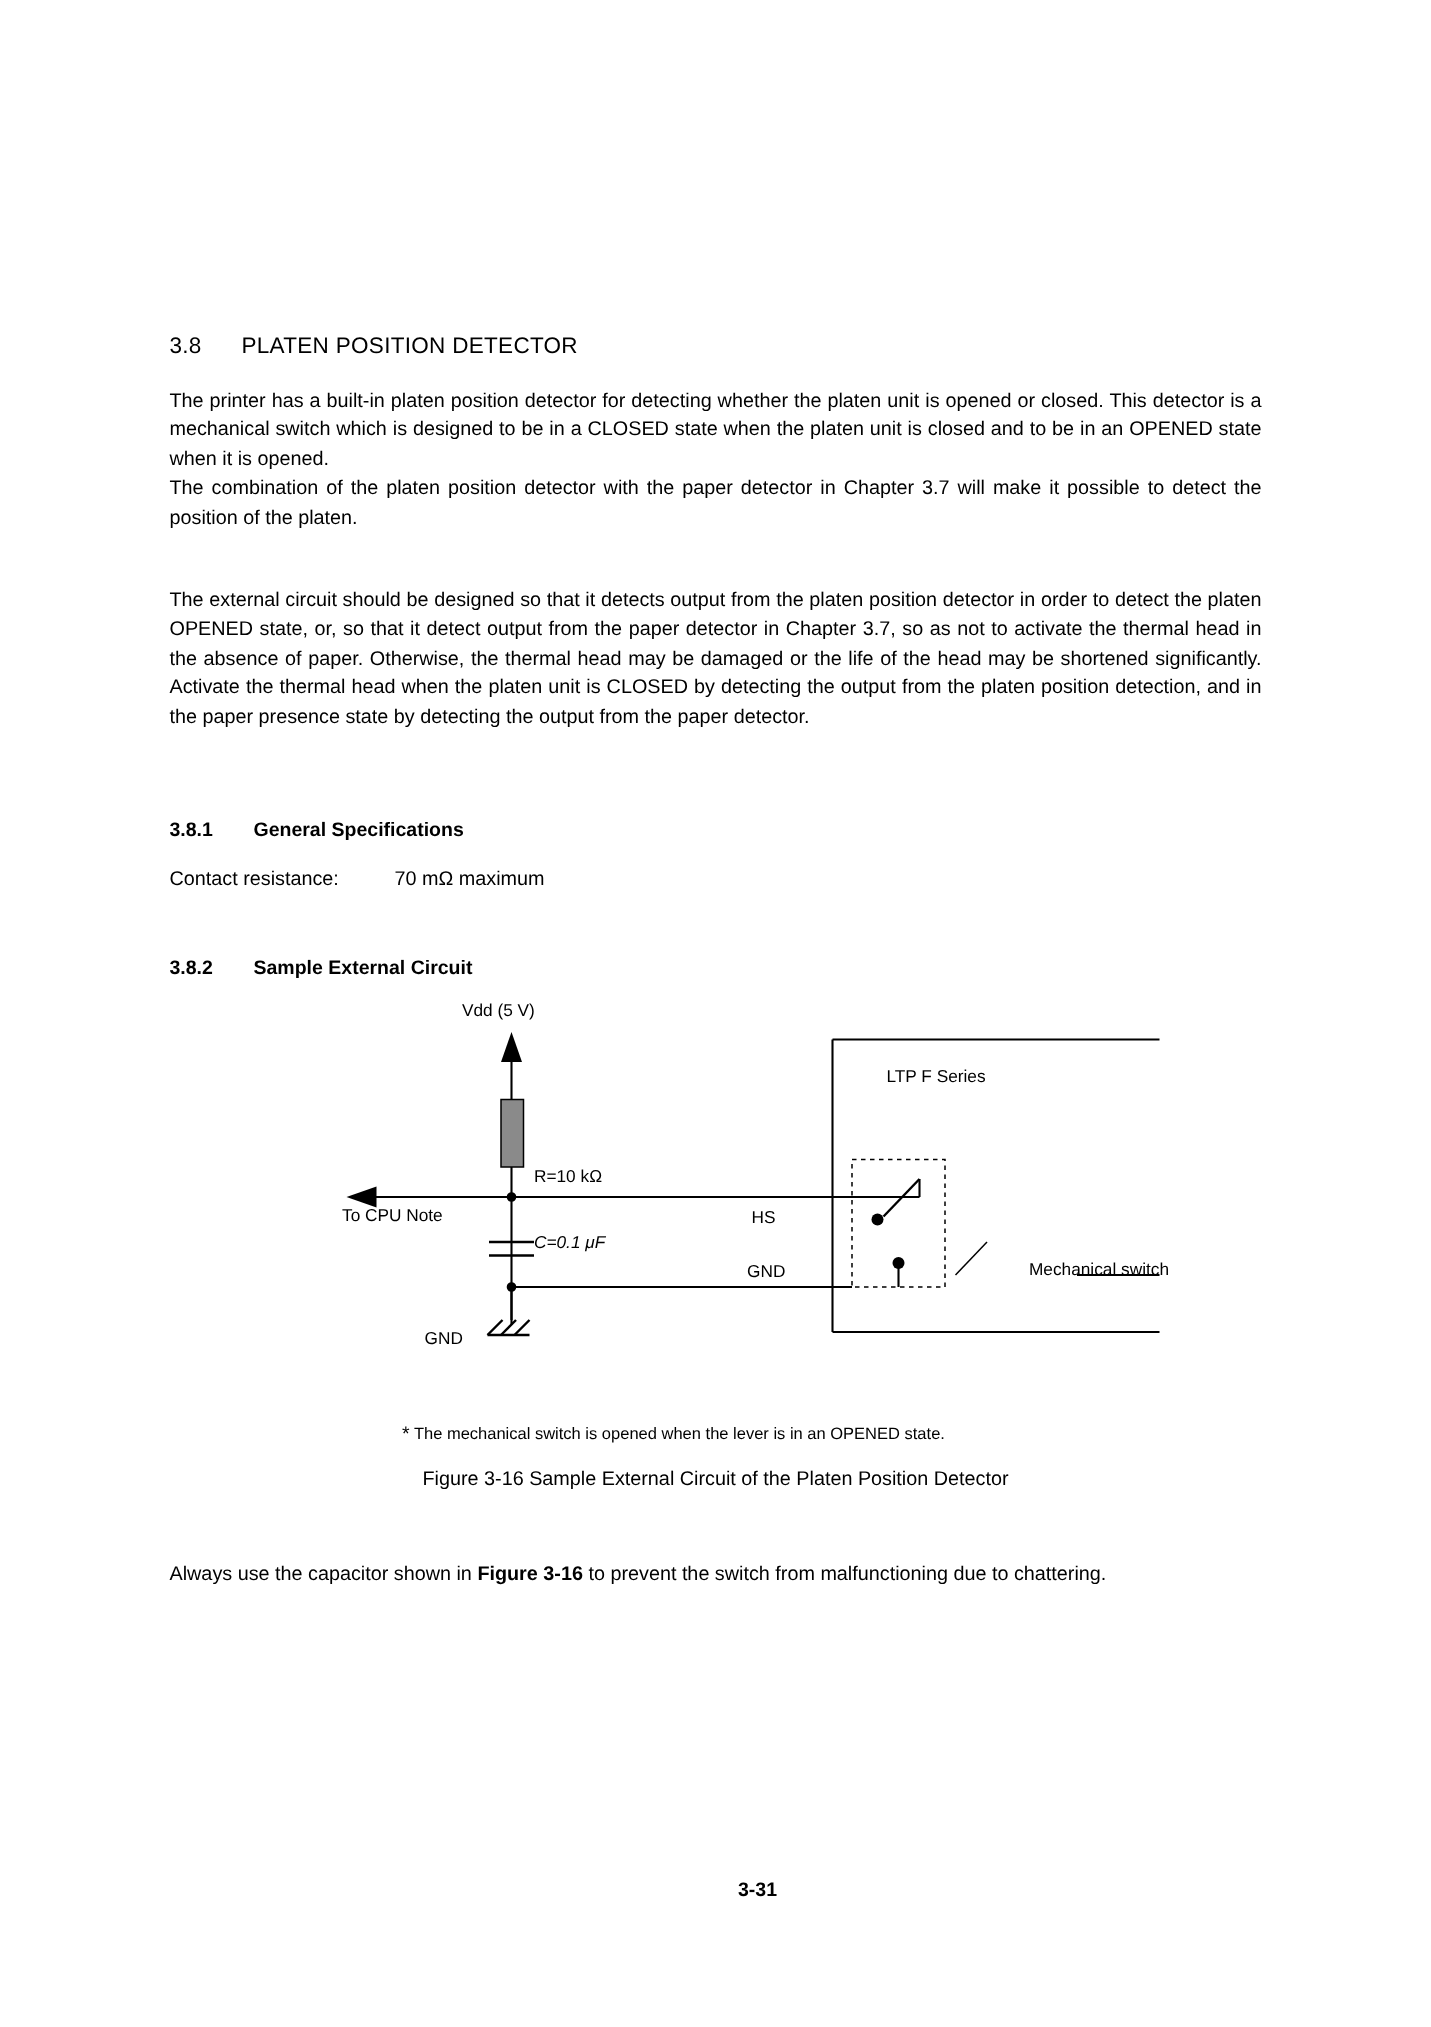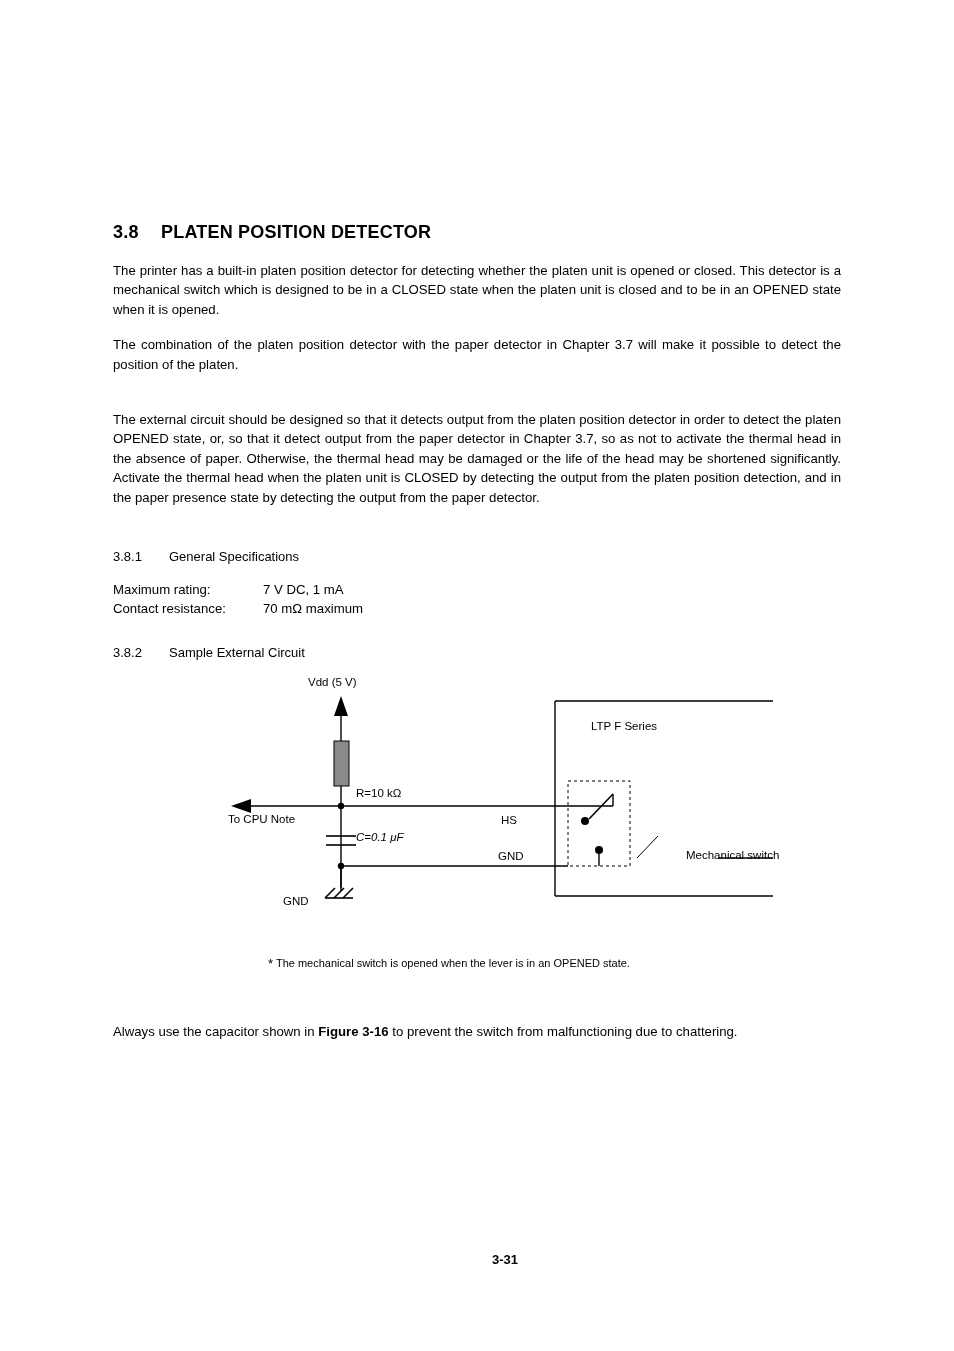--- a/index.html
+++ b/index.html
@@ -21,47 +21,47 @@
     width: 954px;
     height: 1351px;
   }
   .content {
     position: absolute;
     left: 113px;
     top: 222px;
     width: 728px;
   }
   h2.section-heading {
-    font-size: 18px;
-    font-weight: bold;
+    font-size: 15px;
+    font-weight: normal;
     margin: 0 0 18px 0;
     letter-spacing: 0.2px;
   }
   h2.section-heading .num {
     display: inline-block;
     width: 48px;
   }
   h3.sub-heading {
     font-size: 13px;
-    font-weight: normal;
-    margin: 0 0 16px 0;
+    font-weight: bold;
+    margin: 16px 0 16px 0;
   }
   h3.sub-heading .num {
     display: inline-block;
     width: 56px;
   }
   p.body-text {
     font-size: 13.2px;
     line-height: 19.4px;
     text-align: justify;
     margin: 0 0 16px 0;
     text-justify: inter-word;
   }
   p.body-text.tight {
-    margin-bottom: 16px;
+    margin-bottom: 0;
   }
   .spec-line {
     font-size: 13.2px;
     line-height: 19.4px;
     white-space: pre;
   }
   .spec-label {
     display: inline-block;
     width: 150px;
   }
@@ -127,21 +127,20 @@
     <p class="body-text">The combination of the platen position detector with the paper detector in Chapter 3.7 will make it possible to detect the position of the platen.</p>
 
     <div class="block-gap-1"></div>
 
     <p class="body-text">The external circuit should be designed so that it detects output from the platen position detector in order to detect the platen OPENED state, or, so that it detect output from the paper detector in Chapter 3.7, so as not to activate the thermal head in the absence of paper.   Otherwise, the thermal head may be damaged or the life of the head may be shortened significantly.  Activate the thermal head when the platen unit is CLOSED by detecting the output from the platen position detection, and in the paper presence state by detecting the output from the paper detector.</p>
 
     <div class="block-gap-2"></div>
 
     <h3 class="sub-heading"><span class="num">3.8.1</span><span>General Specifications</span></h3>
 
-    <div class="spec-line"><span class="spec-label">Maximum rating:</span><span>7 V DC, 1 mA</span></div>
     <div class="spec-line"><span class="spec-label">Contact resistance:</span><span>70 mΩ maximum</span></div>
 
     <div class="block-gap-2"></div>
 
     <h3 class="sub-heading"><span class="num">3.8.2</span><span>Sample External Circuit</span></h3>
 
     <div class="figure-wrap">
 
       <svg class="fig-svg" width="728" height="280" viewBox="0 0 728 280">
 
@@ -204,20 +203,21 @@
       <div class="fig-label" style="left:115px; top:137px;">To CPU Note</div>
       <div class="fig-label" style="left:170px; top:219px;">GND</div>
       <div class="fig-label" style="left:388px; top:114px;margin-top:24px;">HS</div>
       <div class="fig-label" style="left:385px; top:174px;">GND</div>
       <div class="fig-label" style="left:478px; top:44px;">LTP F Series</div>
       <div class="fig-label" style="left:525px; top:173px;margin-left:48px;">Mechanical switch</div>
 
       <div class="fig-note"><span class="ast">*</span> <span>The mechanical switch is opened when the lever is in an OPENED state.</span></div>
     </div>
 
+    <div class="fig-caption">Figure 3-16  Sample External Circuit of the Platen Position Detector</div>
 
     <div style="height:36px;"></div>
 
 
     <div style="height:10px;"></div>
 
     <p class="body-text"><span>Always use the capacitor shown in </span><b class="inline-bold">Figure 3-16</b><span> to prevent the switch from malfunctioning due to chattering.</span></p>
 
   </div>
 

